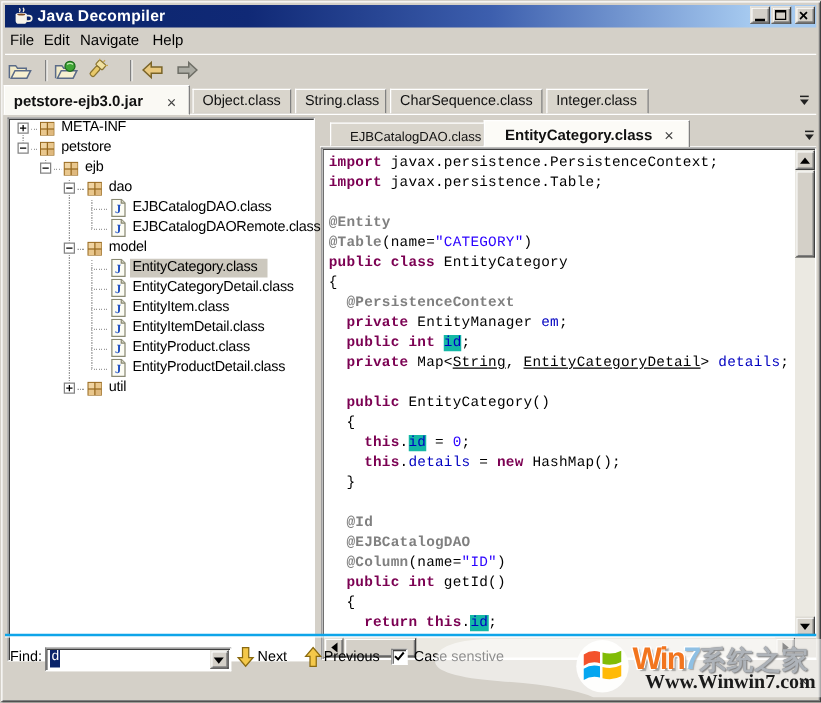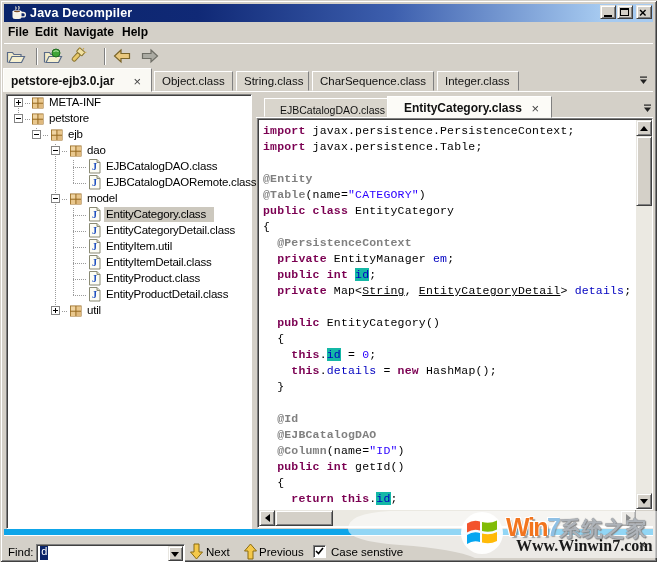--- a/index.html
+++ b/index.html
@@ -12,21 +12,21 @@
               inset 2px 2px 0 #FFFFFF, inset -2px -2px 0 #808080; }
 
 .titlebar { position:absolute; left:4px; top:4px; width:649px; height:18px;
   background:linear-gradient(to right,#0A246A 0%, #102976 30%, #3D5FAE 60%, #A6CAF0 92%);
   color:#fff; }
 .titletext { position:absolute; left:26px; top:2px; font-size:12.5px; font-weight:bold; letter-spacing:0.2px; }
 .wbtn { position:absolute; top:1px; width:16px; height:14px; background:#D4D0C8;
   border:1px solid; border-color:#E8E6E0 #404040 #404040 #E8E6E0;
   box-shadow: inset 1px 1px 0 #FFFFFF, inset -1px -1px 0 #808080; }
 
-.menubar { position:absolute; left:4px; top:22px; width:649px; height:21px;font-weight:bold; }
+.menubar { position:absolute; left:4px; top:22px; width:649px; height:21px; }
 .menubar span { position:absolute; top:3px; font-size:12px; color:#000; }
 
 .toolbar { position:absolute; left:4px; top:43px; width:649px; height:24px;
   border-top:1px solid #FFFFFF; }
 .tsep { position:absolute; top:4px; width:2px; height:17px; border-left:1px solid #808080; border-right:1px solid #FFFFFF; }
 
 .maintabs { position:absolute; left:4px; top:67px; width:649px; height:27px; }
 .mtab { position:absolute; top:4px; height:20px; background:#D9D5CC;
   border:1px solid; border-color:#FFFFFF #808080 #D4D0C8 #FFFFFF;
   font-size:11.5px; color:#111; padding:3px 0 0 7px; }
@@ -65,22 +65,22 @@
 
 .sbtn { position:absolute; width:16px; height:16px; background:#D4D0C8;
   border:1px solid; border-color:#E8E6E0 #404040 #404040 #E8E6E0;
   box-shadow: inset 1px 1px 0 #FFFFFF, inset -1px -1px 0 #808080; }
 .sthumb { position:absolute; background:#D4D0C8;
   border:1px solid; border-color:#E8E6E0 #404040 #404040 #E8E6E0;
   box-shadow: inset 1px 1px 0 #FFFFFF, inset -1px -1px 0 #808080; }
 .strack { position:absolute; background:#EBE9E2; }
 .arr { position:absolute; width:0; height:0; border:4px solid transparent; }
 
-.findbar { position:absolute; left:4px; top:529px; width:649px; height:29px;
-  border-top:6px solid #0ea5e9; box-shadow: inset 0 1px 0 #FFFFFF; font-size:11.5px; }
+.findbar { position:absolute; left:4px; top:507px; width:649px; height:29px;
+  border-top:2px solid #0ea5e9; box-shadow: inset 0 1px 0 #FFFFFF; font-size:11.5px; }
 .combo { position:absolute; left:32px; top:9px; width:149px; height:19px; background:#FFFFFF;
   border:1px solid; border-color:#808080 #FFFFFF #FFFFFF #808080;
   box-shadow: inset 1px 1px 0 #404040; }
 .combobtn { position:absolute; right:1px; top:1px; width:15px; height:15px; background:#D4D0C8;
   border:1px solid; border-color:#E8E6E0 #404040 #404040 #E8E6E0;
   box-shadow: inset 1px 1px 0 #FFFFFF, inset -1px -1px 0 #808080; }
 .checkbox { position:absolute; width:13px; height:13px; background:#FFFFFF;
   border:1px solid; border-color:#808080 #FFFFFF #FFFFFF #808080;
   box-shadow: inset 1px 1px 0 #404040; }
 </style>
@@ -243,21 +243,21 @@
     <path d="M1.5 0.5 h7.5 l3 3 v10.5 h-10.5 z" fill="#FCFCF4" stroke="#8A8A74"></path>
     <path d="M9 0.5 v3 h3" fill="#D8D8C4" stroke="#8A8A74"></path>
     <text x="4" y="11" font-family="Liberation Serif" font-size="10" font-weight="bold" fill="#1F4FC0">J</text>
   </svg>
 <div class="treeitem" style="left:106px;top:224px">EntityCategoryDetail.class</div>
 <svg class="abs" style="left:88px;top:239px" width="13" height="15" viewBox="0 0 13 15">
     <path d="M1.5 0.5 h7.5 l3 3 v10.5 h-10.5 z" fill="#FCFCF4" stroke="#8A8A74"></path>
     <path d="M9 0.5 v3 h3" fill="#D8D8C4" stroke="#8A8A74"></path>
     <text x="4" y="11" font-family="Liberation Serif" font-size="10" font-weight="bold" fill="#1F4FC0">J</text>
   </svg>
-<div class="treeitem" style="left:106px;top:240px">EntityItem.util</div>
+<div class="treeitem" style="left:106px;top:240px">EntityItem.class</div>
 <svg class="abs" style="left:88px;top:255px" width="13" height="15" viewBox="0 0 13 15">
     <path d="M1.5 0.5 h7.5 l3 3 v10.5 h-10.5 z" fill="#FCFCF4" stroke="#8A8A74"></path>
     <path d="M9 0.5 v3 h3" fill="#D8D8C4" stroke="#8A8A74"></path>
     <text x="4" y="11" font-family="Liberation Serif" font-size="10" font-weight="bold" fill="#1F4FC0">J</text>
   </svg>
 <div class="treeitem" style="left:106px;top:256px">EntityItemDetail.class</div>
 <svg class="abs" style="left:88px;top:271px" width="13" height="15" viewBox="0 0 13 15">
     <path d="M1.5 0.5 h7.5 l3 3 v10.5 h-10.5 z" fill="#FCFCF4" stroke="#8A8A74"></path>
     <path d="M9 0.5 v3 h3" fill="#D8D8C4" stroke="#8A8A74"></path>
     <text x="4" y="11" font-family="Liberation Serif" font-size="10" font-weight="bold" fill="#1F4FC0">J</text>

